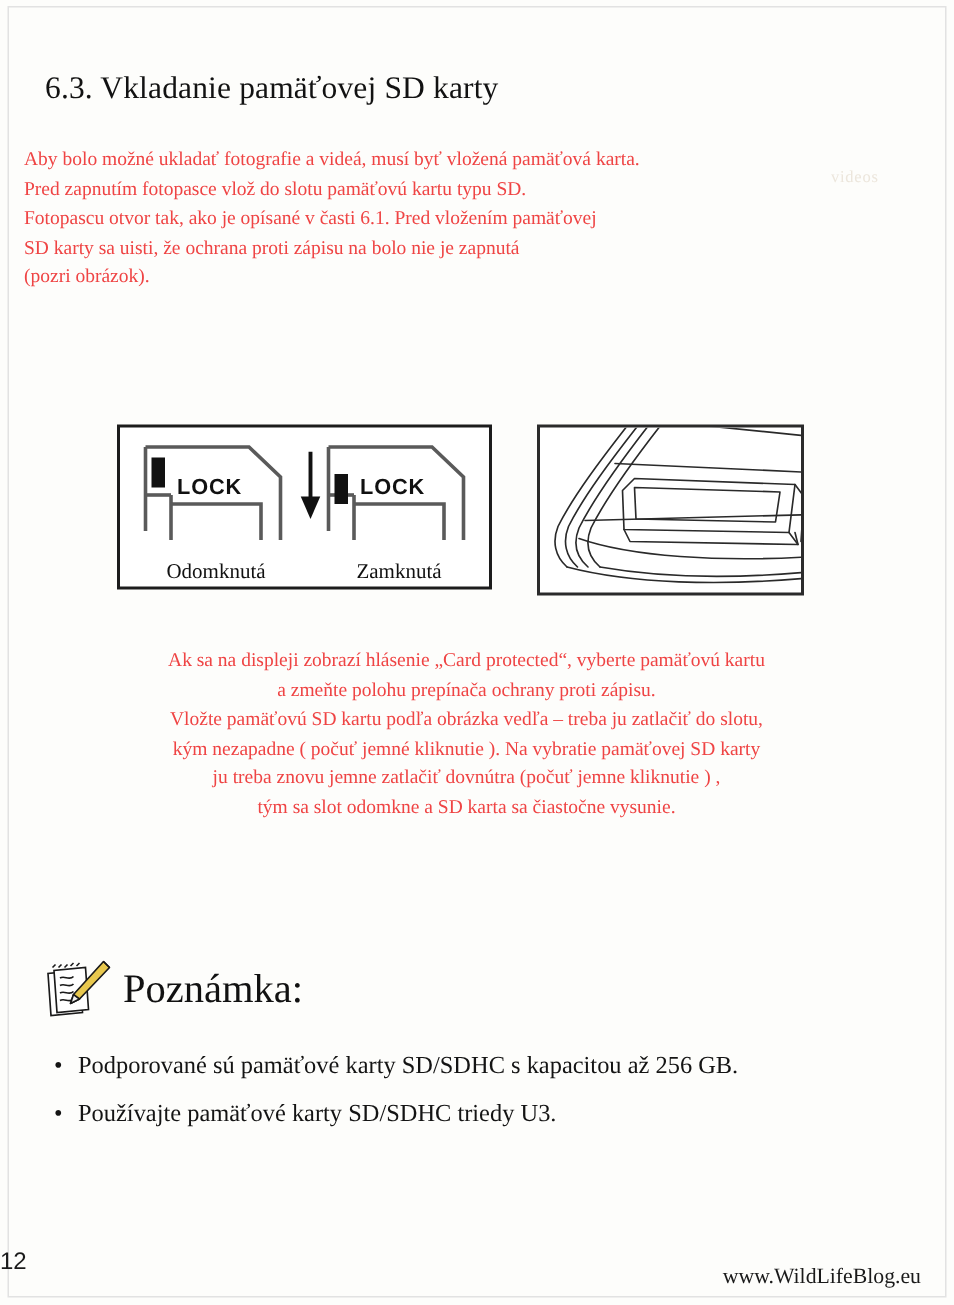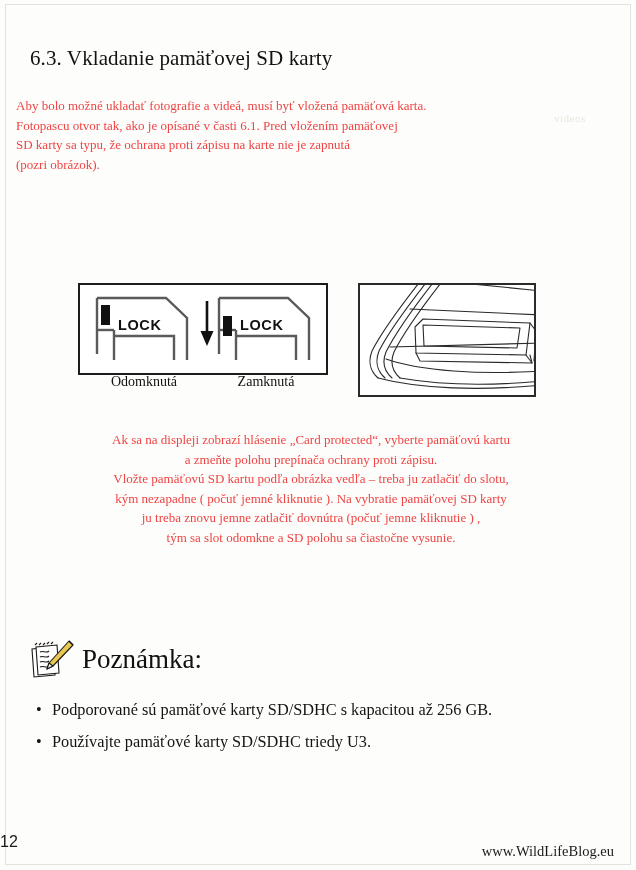--- a/index.html
+++ b/index.html
@@ -58,21 +58,21 @@
   .figure-row {
     position: absolute;
     left: 78px;
     top: 283px;
   }
   .sd-box {
     position: absolute;
     left: 0;
     top: 0;
     width: 250px;
-    height: 92px;
+    height: 110px;
     border: 2px solid #1c1c1c;
     background: #ffffff;
     box-sizing: border-box;
   }
   .slot-box {
     position: absolute;
     left: 280px;
     top: 0;
     width: 178px;
     height: 114px;
@@ -205,22 +205,23 @@
 <div class="page">
 
   <div class="page-border"></div>
 
   <div class="scan-mark">videos</div>
 
   <h1 class="section-title">6.3. Vkladanie pamäťovej SD karty</h1>
 
   <div class="para" id="para-intro">
     <span class="ln">Aby bolo možné ukladať fotografie a videá, musí byť vložená pamäťová karta.</span>
+    <span class="ln">Pred zapnutím fotopasce vlož do slotu pamäťovú kartu typu SD.</span>
     <span class="ln">Fotopascu otvor tak, ako je opísané v časti 6.1. Pred vložením pamäťovej</span>
-    <span class="ln">SD karty sa typu, že ochrana proti zápisu na karte nie je zapnutá</span>
+    <span class="ln">SD karty sa uisti, že ochrana proti zápisu na bolo nie je zapnutá</span>
     <span class="ln">(pozri obrázok).</span>
   </div>
 
   <div class="figure-row">
 
     <div class="sd-box">
 
       <div class="card-unit left">
         <svg width="104" height="70" viewBox="0 0 104 70">
           <path d="M5 6 H74 L95 26 V68" fill="none" stroke="#5a5a5a" stroke-width="2.4"></path>
@@ -275,21 +276,21 @@
       </svg>
     </div>
   </div>
 
   <div class="para" id="para-insert">
     <span class="ln">Ak sa na displeji zobrazí hlásenie „Card protected“, vyberte pamäťovú kartu</span>
     <span class="ln">a zmeňte polohu prepínača ochrany proti zápisu.</span>
     <span class="ln">Vložte pamäťovú SD kartu podľa obrázka vedľa – treba  ju zatlačiť do slotu,</span>
     <span class="ln">kým nezapadne ( počuť jemné kliknutie ). Na vybratie pamäťovej SD karty</span>
     <span class="ln">ju treba znovu jemne zatlačiť dovnútra (počuť jemne kliknutie ) ,</span>
-    <span class="ln">tým sa slot odomkne a SD polohu sa čiastočne vysunie.</span>
+    <span class="ln">tým sa slot odomkne a SD karta sa čiastočne vysunie.</span>
   </div>
 
   <div class="note-head">
     <svg class="note-icon" viewBox="0 0 46 42">
       <g stroke="#1a1a1a" stroke-width="1.1" fill="none">
         <path d="M4 11 L6 39 L27 37 L25 9 Z" fill="#ffffff"></path>
         <path d="M8 9 L10 37 L31 35 L29 7 Z" fill="#ffffff"></path>
         <path d="M7 7 L9 5"></path>
           <path d="M11 7 L13 5"></path>
           <path d="M15 7 L17 5"></path>

